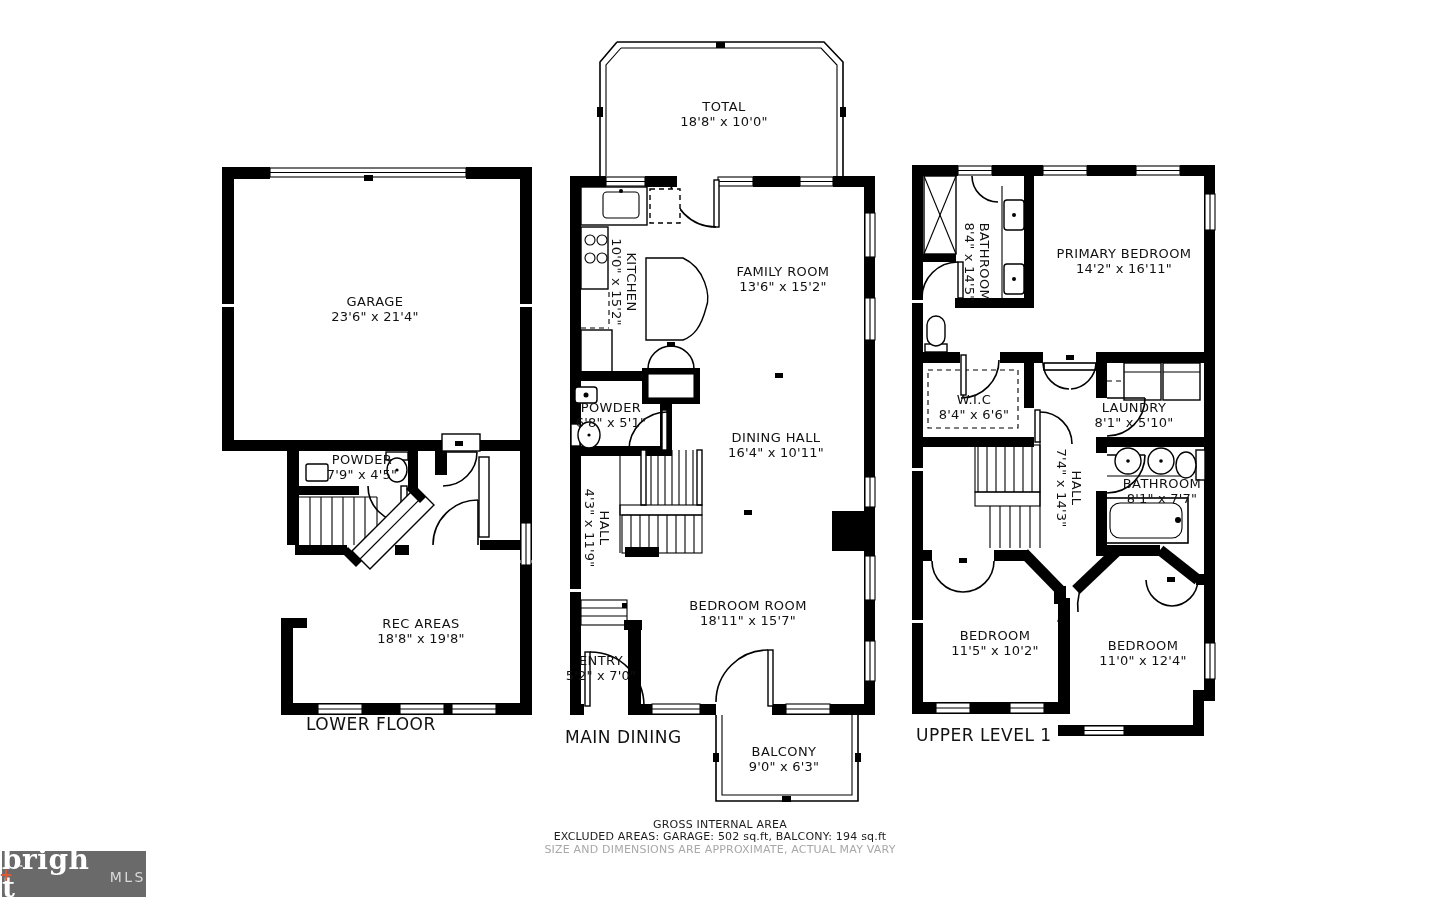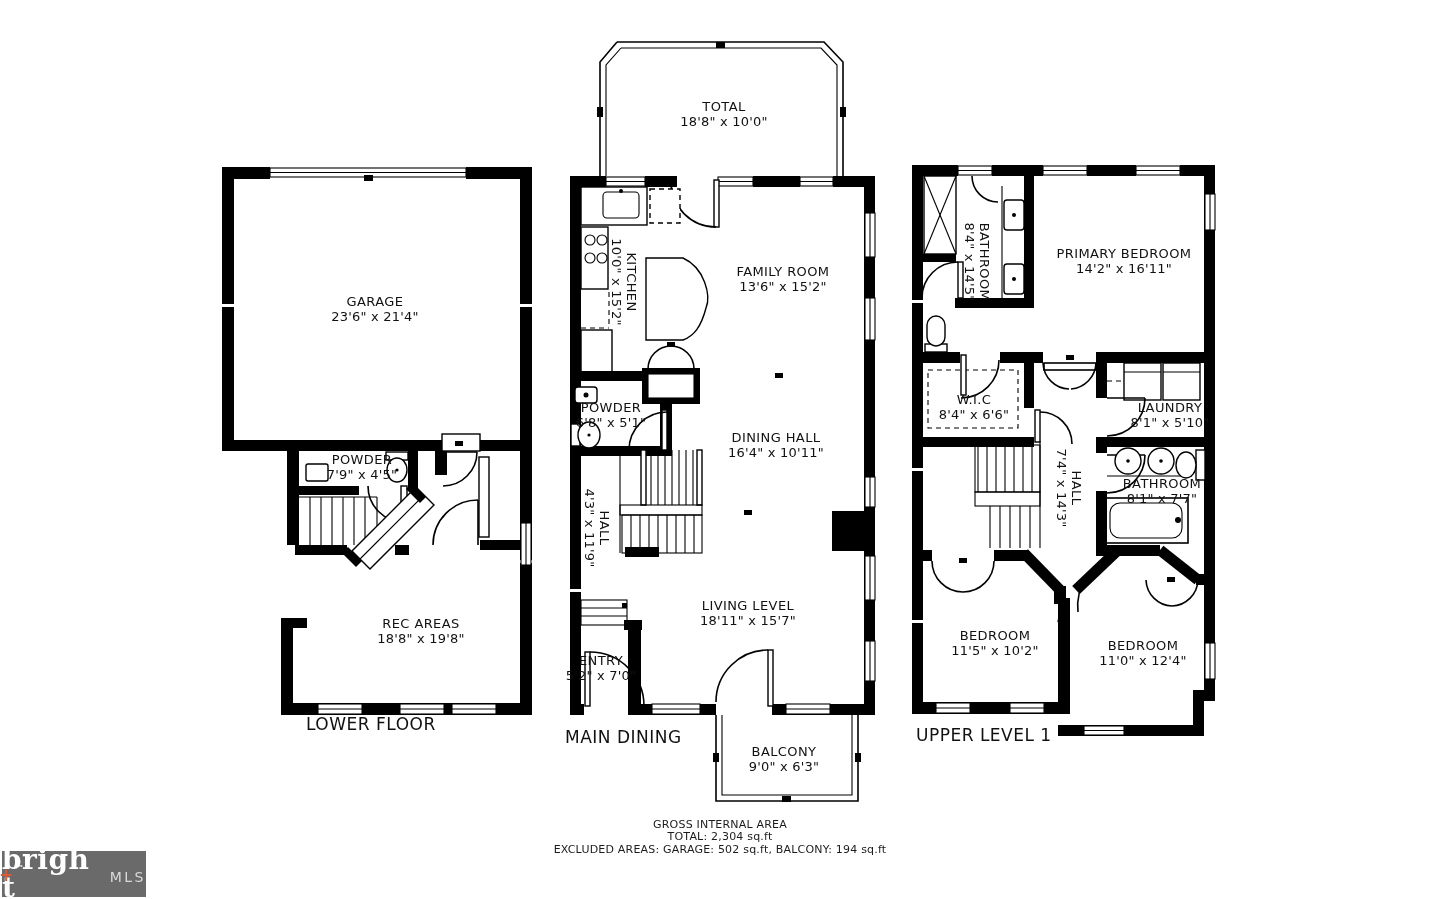--- a/index.html
+++ b/index.html
@@ -396,21 +396,21 @@
   </div>
   <div class="rl" style="left:776px;top:430px">
     <div class="rn">DINING HALL</div>
     <div class="rd">16'4" x 10'11"</div>
   </div>
   <div class="rl v" style="left:597px;top:528px">
     <div class="rn">HALL</div>
     <div class="rd">4'3" x 11'9"</div>
   </div>
   <div class="rl" style="left:748px;top:598px">
-    <div class="rn">LIVING LEVEL</div>
+    <div class="rn">BEDROOM ROOM</div>
     <div class="rd">18'11" x 15'7"</div>
   </div>
   <div class="rl" style="left:601px;top:653px">
     <div class="rn">ENTRY</div>
     <div class="rd">5'2" x 7'0"</div>
   </div>
   <div class="rl" style="left:784px;top:744px">
     <div class="rn">BALCONY</div>
     <div class="rd">9'0" x 6'3"</div>
   </div>
@@ -421,21 +421,21 @@
     <div class="rd">8'4" x 14'5"</div>
   </div>
   <div class="rl" style="left:1124px;top:246px">
     <div class="rn">PRIMARY BEDROOM</div>
     <div class="rd">14'2" x 16'11"</div>
   </div>
   <div class="rl" style="left:974px;top:392px">
     <div class="rn">W.I.C</div>
     <div class="rd">8'4" x 6'6"</div>
   </div>
-  <div class="rl" style="left:1170px;top:400px">
+  <div class="rl" style="left:1134px;top:400px">
     <div class="rn">LAUNDRY</div>
     <div class="rd">8'1" x 5'10"</div>
   </div>
   <div class="rl v" style="left:1069px;top:488px">
     <div class="rn">HALL</div>
     <div class="rd">7'4" x 14'3"</div>
   </div>
   <div class="rl" style="left:1162px;top:476px">
     <div class="rn">BATHROOM</div>
     <div class="rd">8'1" x 7'7"</div>
@@ -445,22 +445,22 @@
     <div class="rd">11'5" x 10'2"</div>
   </div>
   <div class="rl" style="left:1143px;top:638px">
     <div class="rn">BEDROOM</div>
     <div class="rd">11'0" x 12'4"</div>
   </div>
   <div class="fl" style="left:916px;top:725px">UPPER LEVEL 1</div>
 
   <div class="footer">
     <div>GROSS INTERNAL AREA</div>
-    <div>TOTAL: 2,304 sq.ft</div>
     <div>EXCLUDED AREAS: GARAGE: 502 sq.ft, BALCONY: 194 sq.ft</div>
+    <div class="muted">SIZE AND DIMENSIONS ARE APPROXIMATE, ACTUAL MAY VARY</div>
   </div>
 
   <div class="logo">
     <span class="brand"><span>brigh</span><span class="twrap"><span>t</span><span class="plus">+</span></span><span class="tm">™</span></span>
     <span class="mls">MLS</span>
   </div>
 
 </div>
 
 </body></html>

